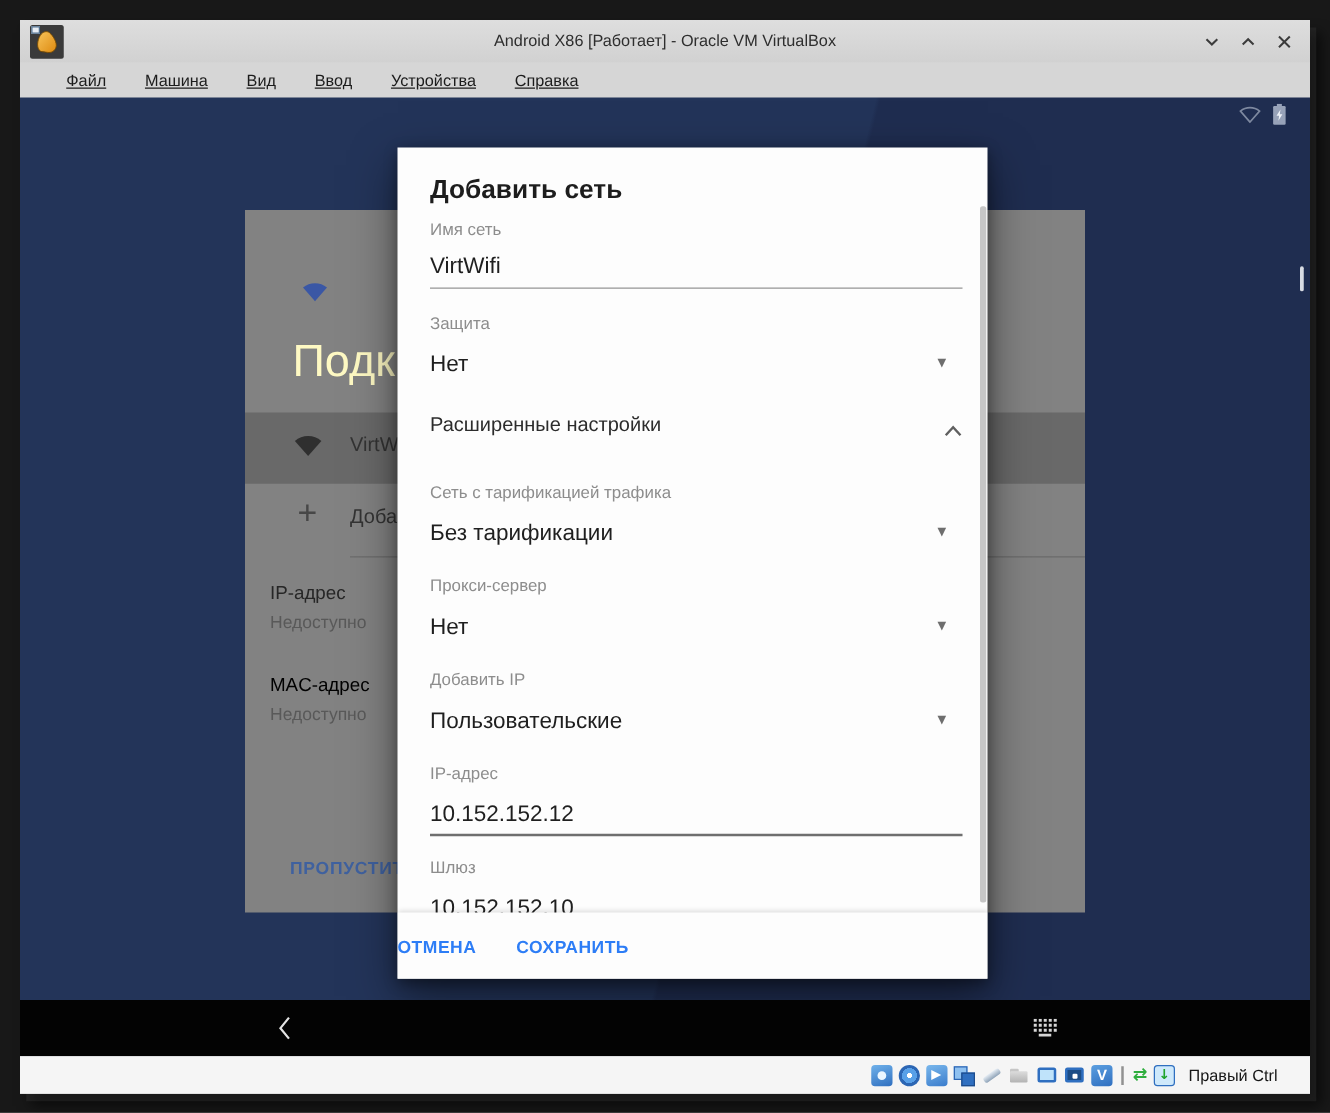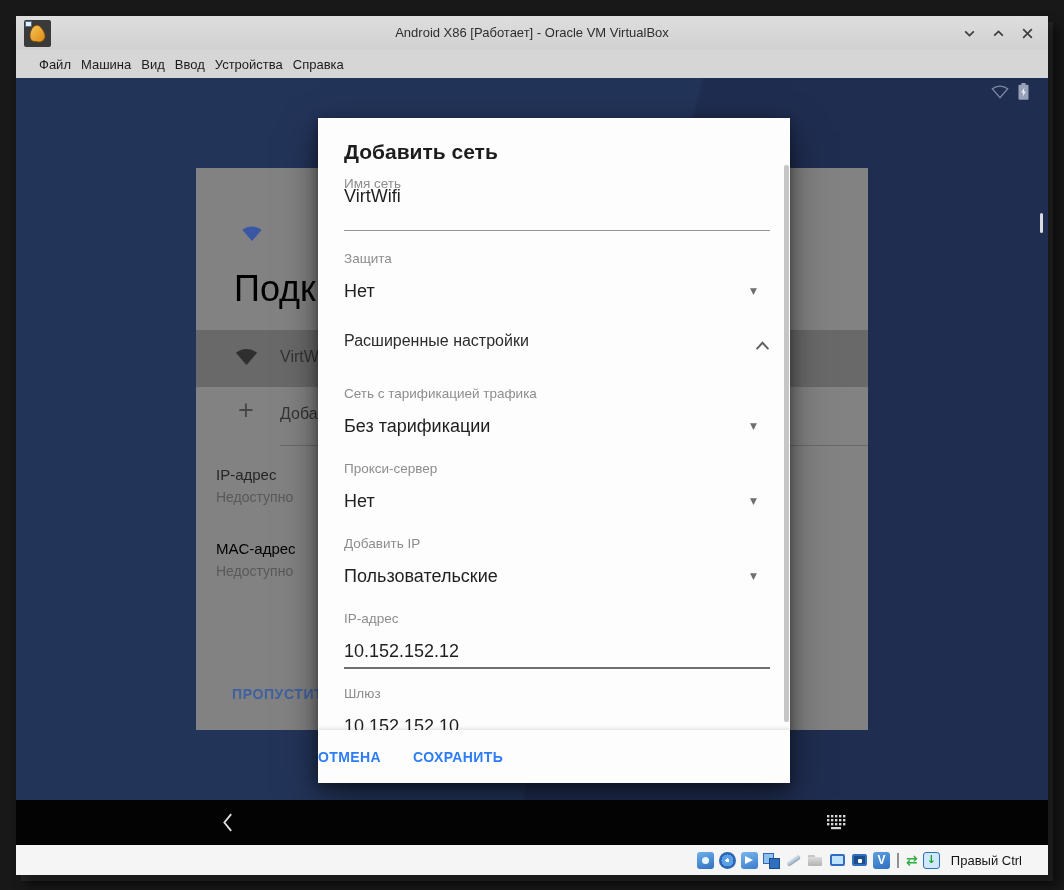--- a/index.html
+++ b/index.html
@@ -13,32 +13,32 @@
   .vmicon{position:absolute;left:8px;top:4px;width:27px;height:27px;background:#3a3a3a;
           border-radius:2px;display:flex;align-items:center;justify-content:center;}
   .vmicon .mini{position:absolute;left:1px;top:1px;width:7px;height:6px;background:#e9eef4;
           border:1px solid #51708f;box-sizing:border-box;}
   .wtitle{position:absolute;left:0;top:0;width:100%;height:34px;line-height:34px;
           text-align:center;font-size:13px;color:#2e2e2e;}
   .wbtns{position:absolute;right:14px;top:0;height:34px;display:flex;gap:15px;align-items:center;}
   .wbtn{width:14px;height:14px;display:flex;align-items:center;justify-content:center;cursor:default;}
   
   .menubar{position:absolute;left:0;top:34px;width:100%;height:28px;background:#d6d6d6;
-           display:flex;align-items:center;padding-left:18px;box-sizing:border-box;
-           font-size:13px;color:#1c1c1c;}
+           display:flex;align-items:center;padding-left:32px;box-sizing:border-box;gap:21px;
+           font-size:13px;color:#1c1c1c;text-decoration:underline;}
   .menuitem{padding:2px 5px;}
   
   .screen{position:absolute;left:0;top:62px;width:1032px;height:767px;overflow:hidden;
           background:linear-gradient(104deg,#233459 0%,#233459 56%,#1f2d50 56.3%,#1f2d50 100%);}
   .astatus{position:absolute;right:19px;top:4px;display:flex;gap:8px;align-items:center;height:18px;}
   .scrollhint{position:absolute;left:1024px;top:135px;width:3px;height:20px;background:#d8dce3;border-radius:2px;}
   
   .card{position:absolute;left:180px;top:90px;width:672px;height:562px;background:#828282;}
   .card .hwifi{position:absolute;left:44px;top:55px;}
-  .card .htitle{position:absolute;left:38px;top:100px;font-size:36px;color:#000000;white-space:nowrap;}
+  .card .htitle{position:absolute;left:38px;top:100px;font-size:36px;color:#fef9c3;white-space:nowrap;}
   .rownet{position:absolute;left:0;top:162px;width:672px;height:57px;background:#696969;}
   .rowadd{position:absolute;left:0;top:219px;width:672px;height:58px;}
   .rowicon{position:absolute;left:37px;top:15px;}
   .plusglyph{position:absolute;left:42px;top:8px;font-size:27px;color:#474747;}
   .rowlabel{position:absolute;left:84px;top:18px;font-size:16px;color:#333;white-space:nowrap;}
   .carddiv{position:absolute;left:84px;right:0;top:277px;height:1px;background:rgba(0,0,0,.18);}
   .info1l{position:absolute;left:20px;top:298px;font-size:15px;color:#262626;}
   .info1v{position:absolute;left:20px;top:321px;font-size:14px;color:#595959;}
   .info2l{position:absolute;left:20px;top:372px;font-size:15px;color:#000000;}
   .info2v{position:absolute;left:20px;top:395px;font-size:14px;color:#595959;}
@@ -191,21 +191,21 @@
         <div class="info2l">MAC-адрес</div>
         <div class="info2v">Недоступно</div>
 
         <div class="skipbtn">ПРОПУСТИТ</div>
       </div>
 
       <div class="dialog">
         <div class="dtitle">Добавить сеть</div>
 
         <div class="flabel" style="top:58px">Имя сеть</div>
-        <div class="fvalue" style="top:68px">
+        <div class="fvalue" style="top:84px">
           <span>VirtWifi</span>
         </div>
         <div class="uline thin" style="top:112px"></div>
 
         <div class="flabel" style="top:133px">Защита</div>
         <div class="fvalue" style="top:163px">
           <span>Нет</span>
           <span class="dd">▼</span>
         </div>
 

